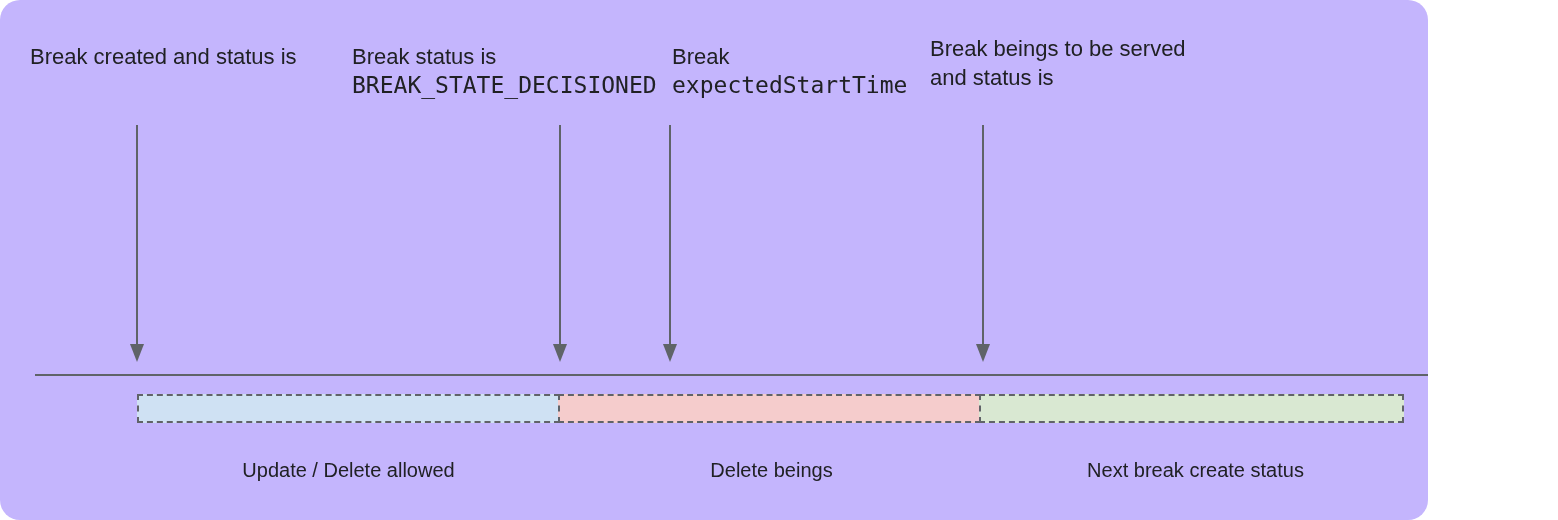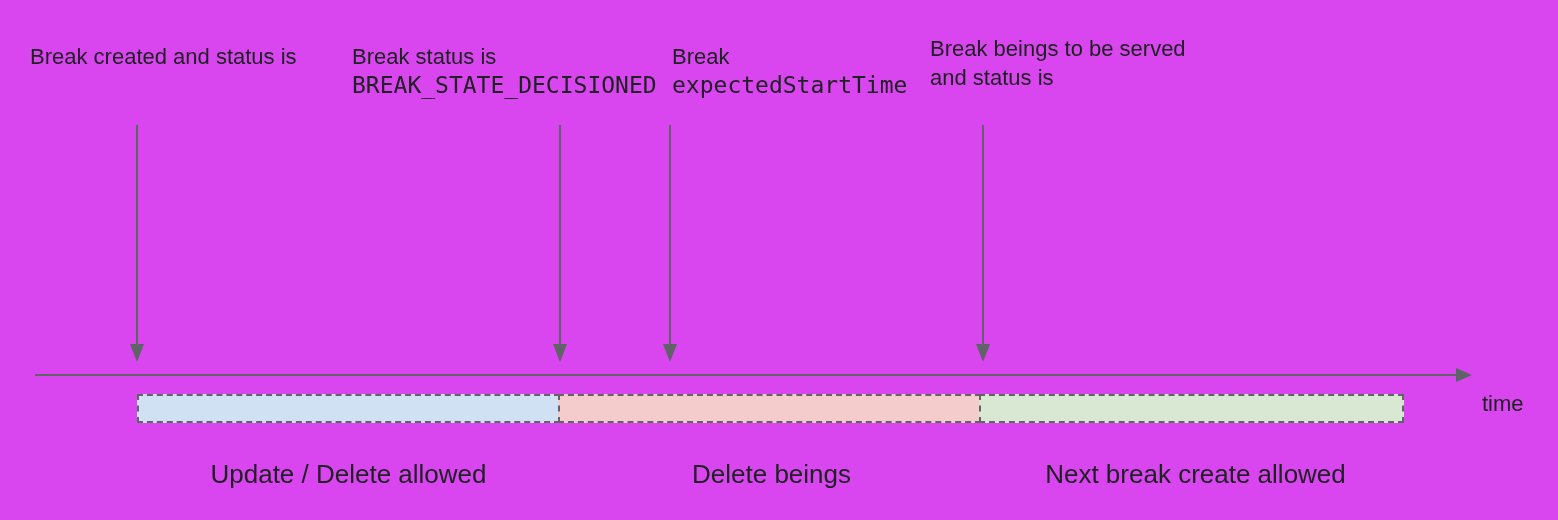--- a/index.html
+++ b/index.html
@@ -1,25 +1,26 @@
 <!DOCTYPE html>
 <html><head>
 <meta charset="utf-8">
 <style>
   * { margin: 0; padding: 0; box-sizing: border-box; }
   html, body { background: #ffffff; }
   body { font-family: "Liberation Sans", sans-serif; }
 
   .canvas {
     position: relative;
-    width: 1558px;
+    width: 1428px;
     height: 520px;
-    background: #d946ef;
+    background: #c4b5fd;
     overflow: hidden;
     color: #202124;
+    border-radius: 20px;
   }
 
   
   .annotation {
     position: absolute;
     font-size: 22px;
     line-height: 29px;
     color: #202124;
     white-space: nowrap;
   }
@@ -91,21 +92,21 @@
   .seg-w2 { width: 423px; }
   .seg-w3 { width: 425px; }
 
   
   .seg-labels {
     position: absolute;
     left: 137px; top: 459px;
     display: flex;
   }
   .seg-label {
-    font-size: 26px;
+    font-size: 20px;
     text-align: center;
     color: #202124;
   }
 </style>
 </head>
 <body>
 
 <div class="canvas">
 
   <div class="annotation ann-1">
@@ -150,16 +151,16 @@
 
   <div class="segments">
     <div class="segment seg-w1" style="background: rgb(207, 225, 243);"></div>
     <div class="segment seg-w2" style="background: rgb(245, 204, 204);"></div>
     <div class="segment seg-w3" style="background: rgb(217, 232, 210);"></div>
   </div>
 
   <div class="seg-labels">
     <div class="seg-label seg-w1">Update / Delete allowed</div>
     <div class="seg-label seg-w2">Delete beings</div>
-    <div class="seg-label seg-w3">Next break create allowed</div>
+    <div class="seg-label seg-w3">Next break create status</div>
   </div>
 
 </div>
 
 </body></html>

